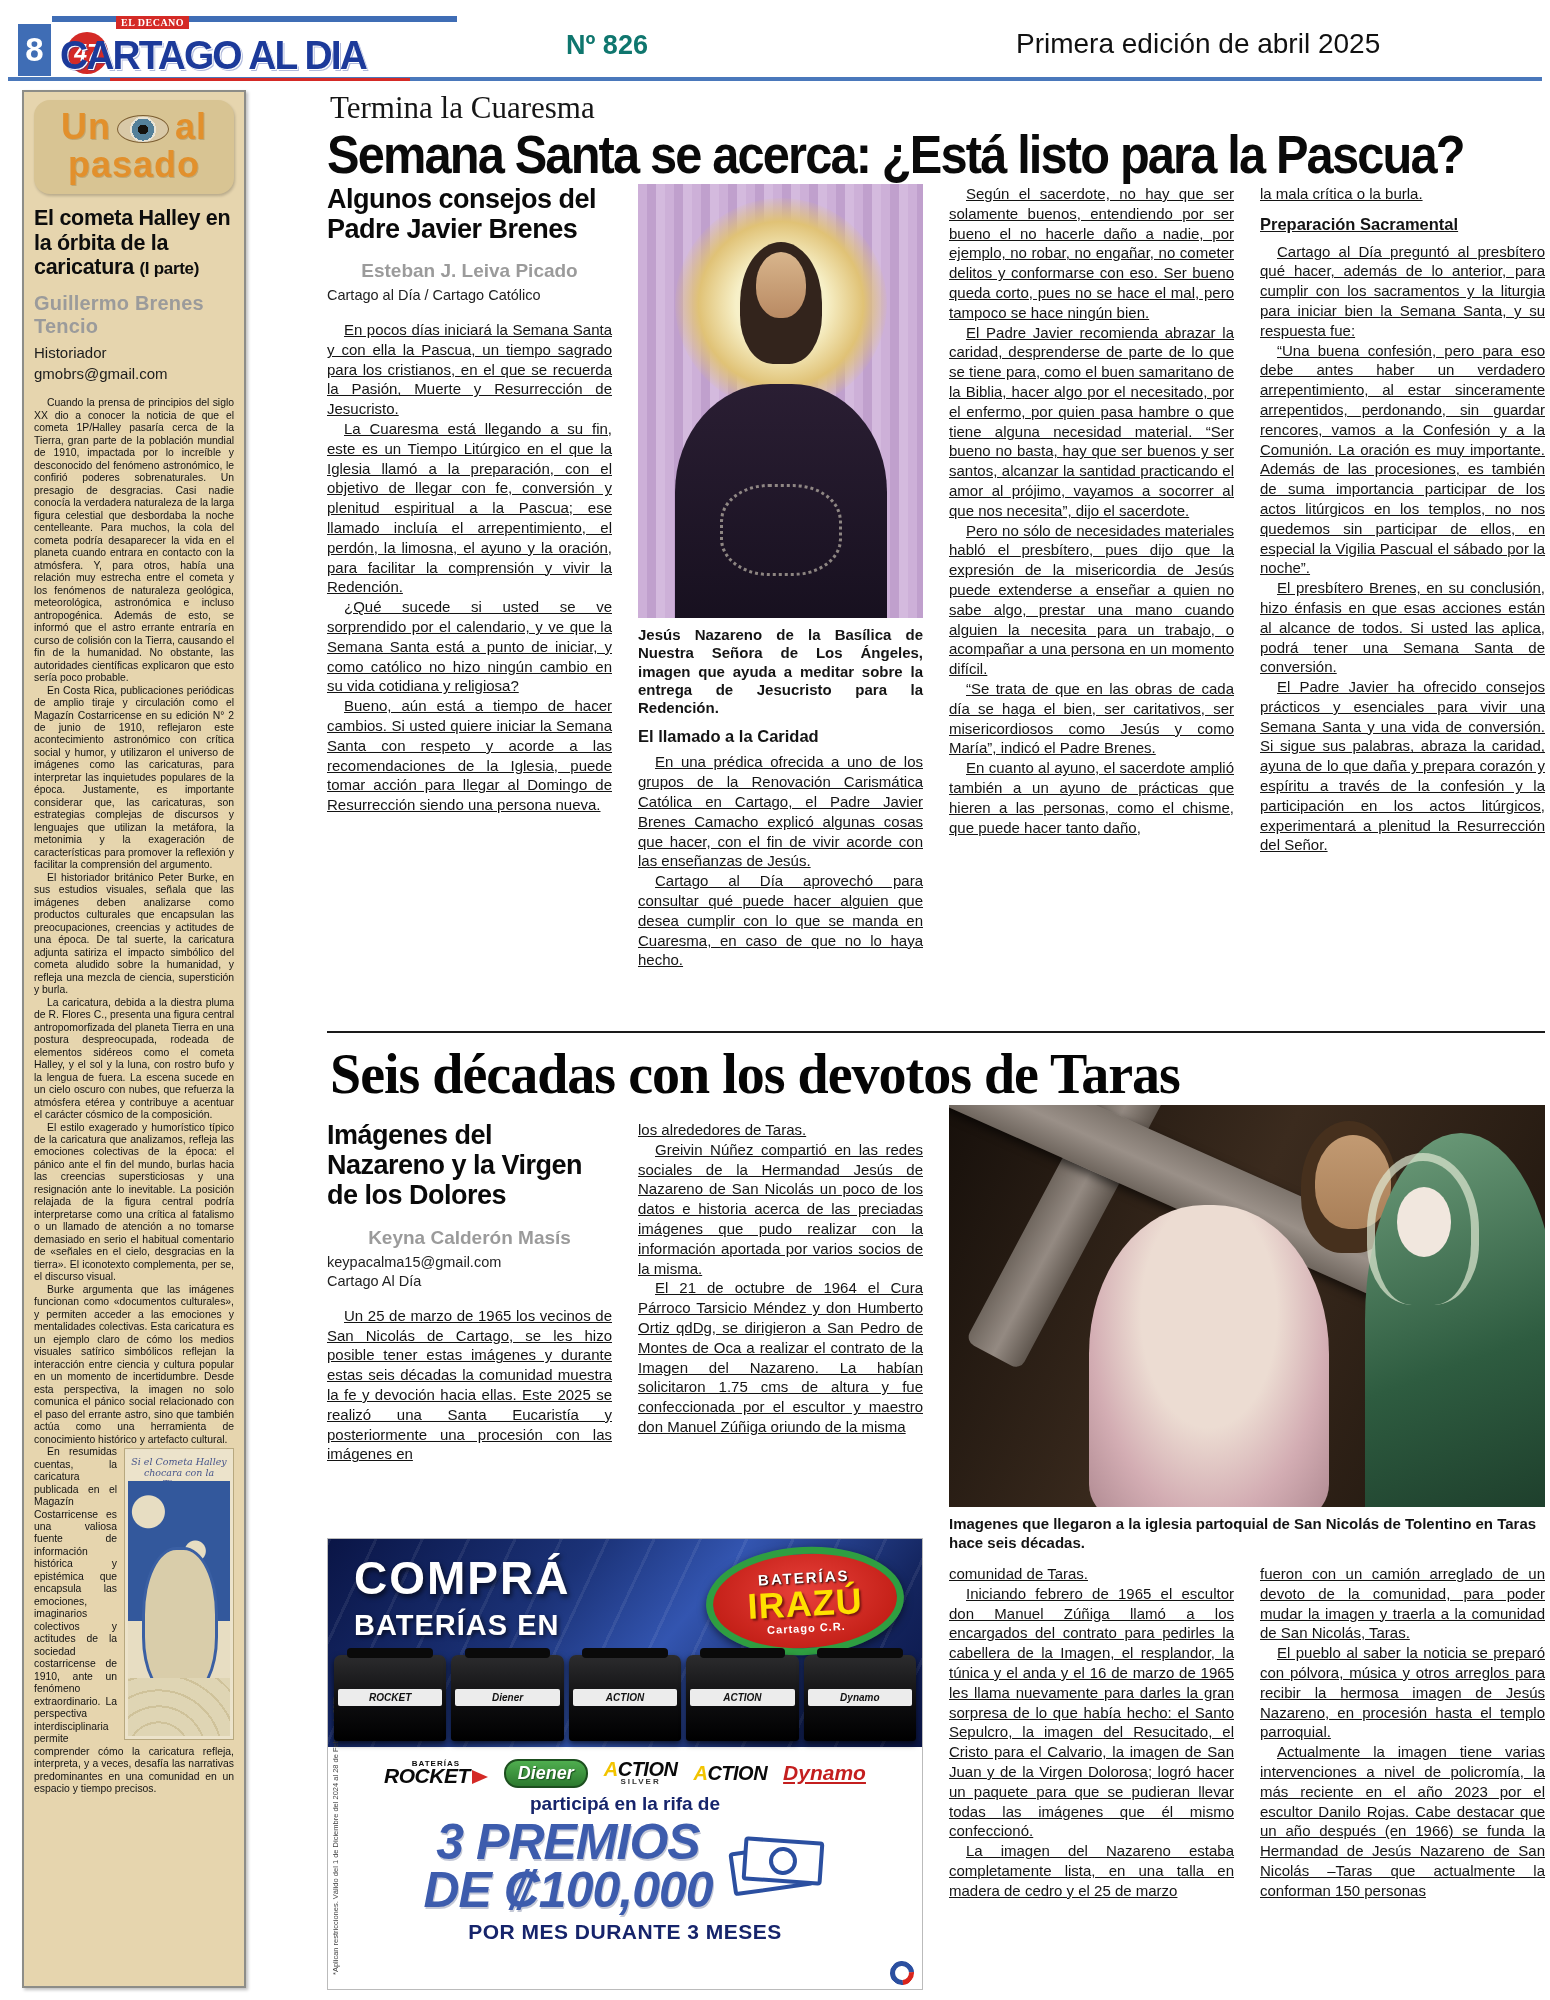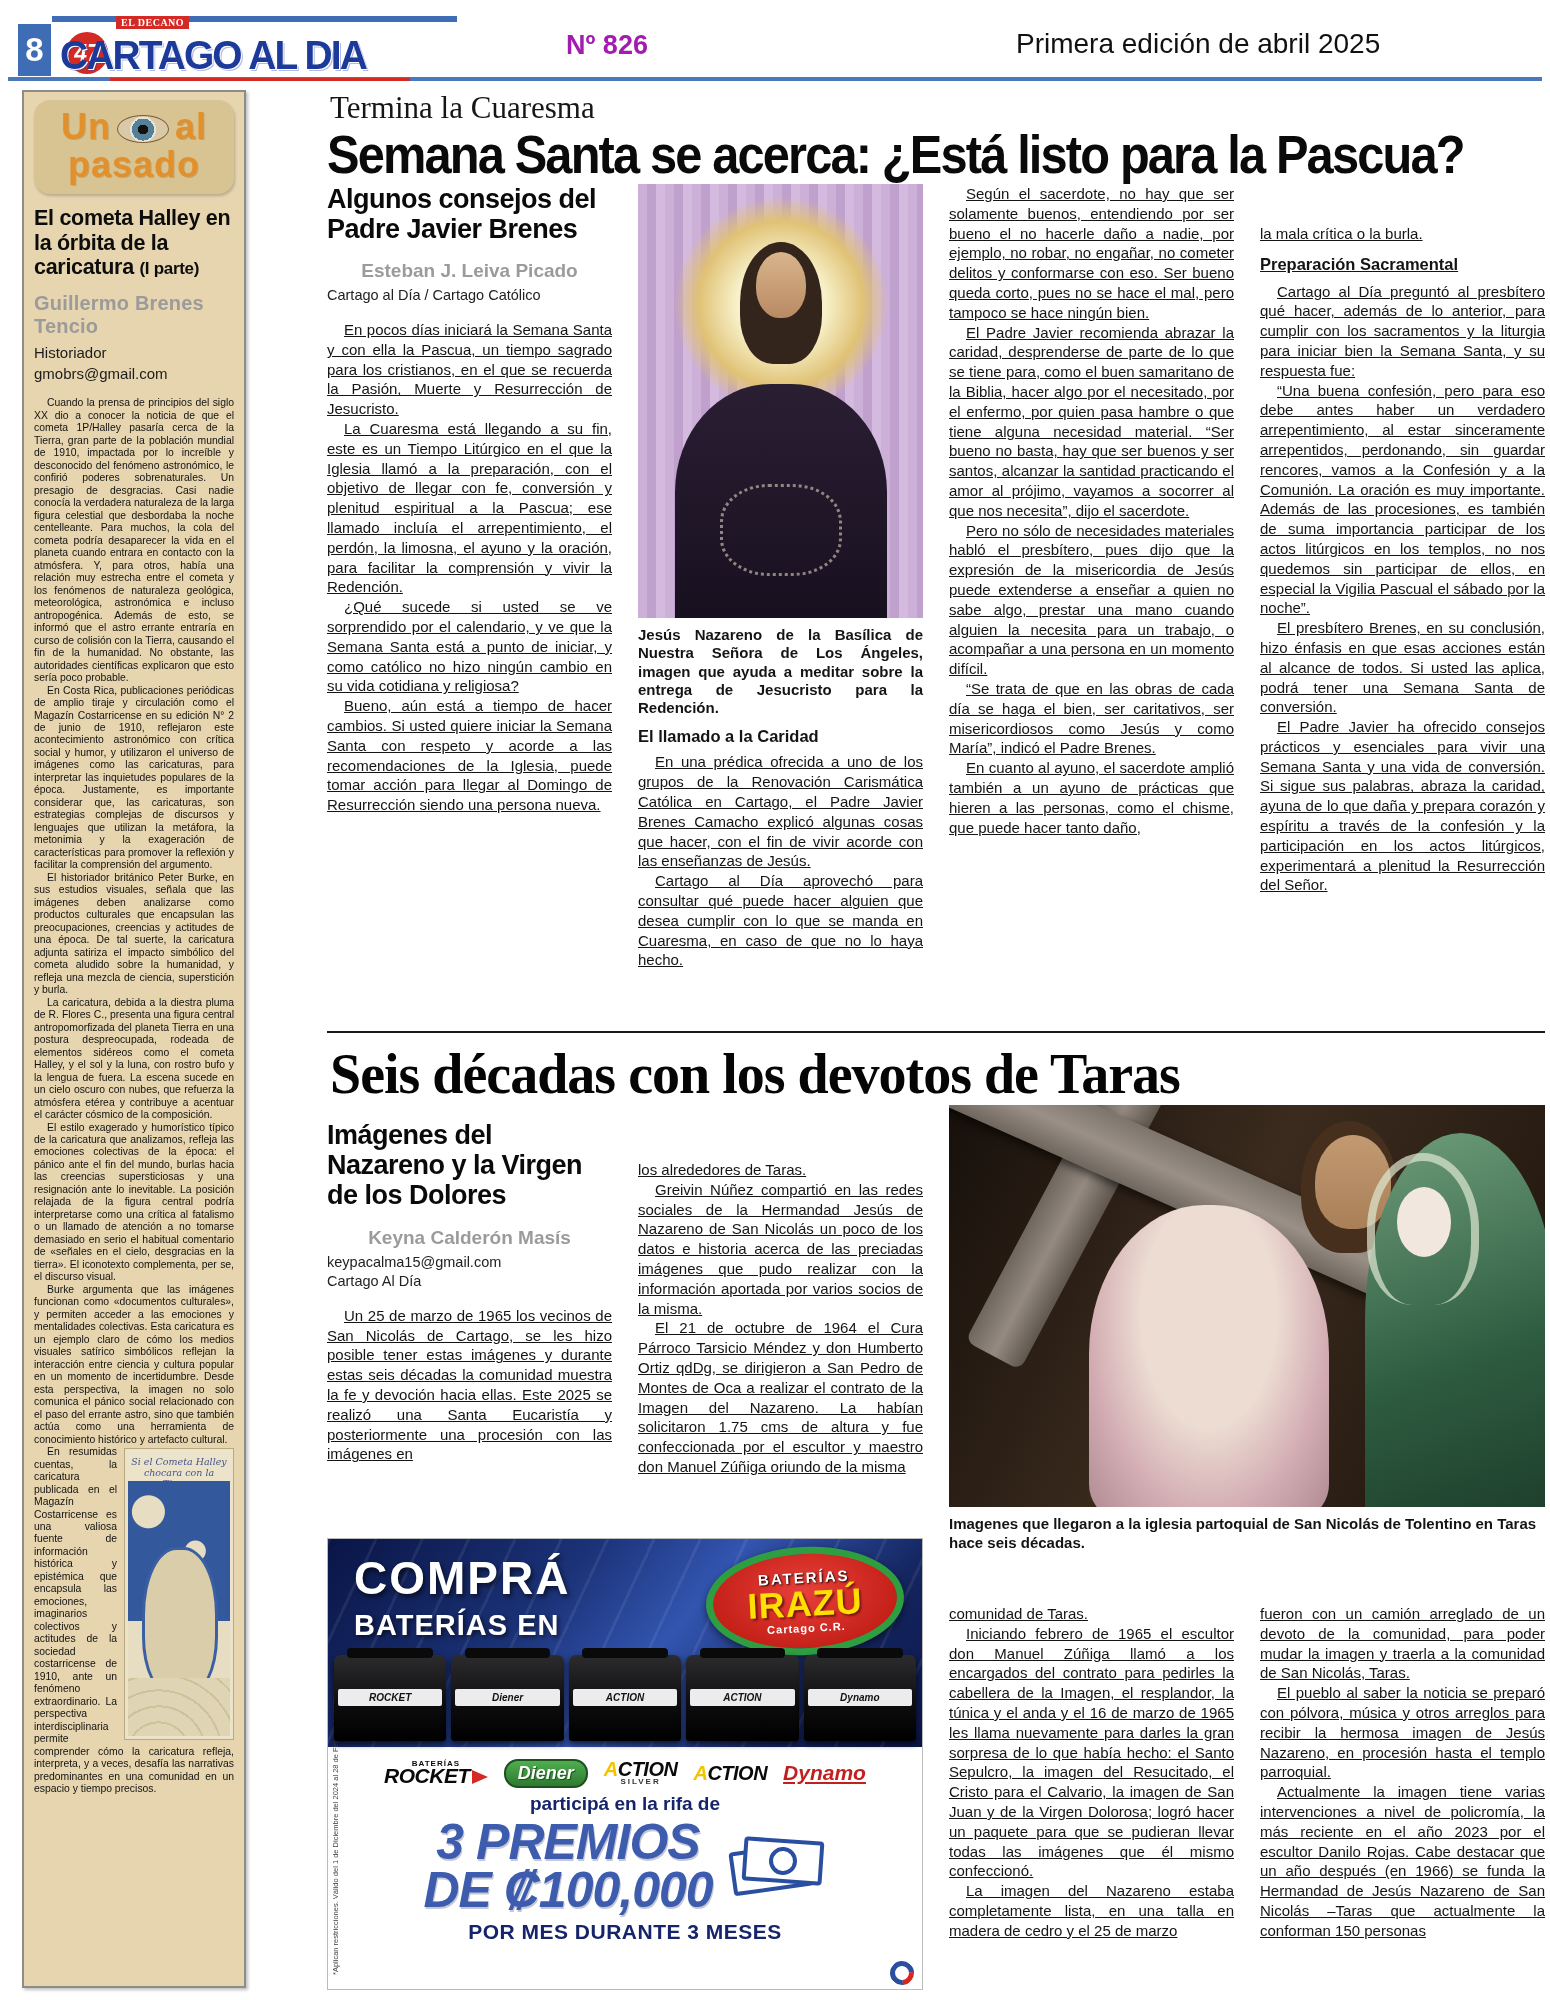--- a/index.html
+++ b/index.html
@@ -13,21 +13,21 @@
   .masthead{position:absolute;left:52px;top:16px;width:405px;height:64px;}
   .masthead-bar{position:absolute;left:0;top:0;width:100%;height:6px;background:#3f6db5;}
   .eldecano{position:absolute;left:64px;top:0;background:#d42a26;color:#fff;font-size:10px;font-weight:bold;
             padding:1px 5px;letter-spacing:.5px;z-index:3;font-family:Liberation Serif, serif;}
   .badge47{position:absolute;left:14px;top:16px;width:42px;height:42px;border-radius:50%;background:#d42a26;color:#fff;
            font-size:23px;font-weight:bold;font-style:italic;display:flex;align-items:center;justify-content:center;z-index:0;}
   .masthead-title{position:absolute;left:8px;top:16px;font-size:41px;font-weight:800;color:#1c3a9a;letter-spacing:-2px;
            z-index:1;transform:scaleX(.95);transform-origin:left;white-space:nowrap;
            text-shadow:1px 1px 0 #fff,2px 2px 0 rgba(28,58,154,.35);}
   .masthead-rule{position:absolute;left:58px;top:62px;width:300px;height:3px;background:#d42a26;z-index:2;}
-  .issue{position:absolute;left:566px;top:30px;font-size:27px;font-weight:bold;color:#a21caf;}
+  .issue{position:absolute;left:566px;top:30px;font-size:27px;font-weight:bold;color:#0f766e;}
   .edition{position:absolute;left:1016px;top:28px;font-size:28px;color:#111;}
   .header-rule{position:absolute;left:8px;top:77px;width:1534px;height:4px;background:#4a78bb;}
 
   
   .sidebar{position:absolute;left:22px;top:90px;width:224px;height:1898px;background:#e6d5ae;border:2px solid #8d8d88;
            padding:6px 10px;overflow:hidden;box-shadow:2px 2px 3px rgba(0,0,0,.25);}
   .sb-head{background:#d8c493;border-radius:16px;margin:2px 0 12px;padding:8px 4px 10px;text-align:center;
            box-shadow:1px 2px 3px rgba(0,0,0,.2);}
   .sb-title{font-size:36px;font-weight:800;color:#e2902c;line-height:1.05;letter-spacing:1px;
             text-shadow:1px 1px 0 rgba(120,80,20,.25);}
@@ -57,21 +57,21 @@
   .kicker{position:absolute;left:330px;top:90px;font-family:"Liberation Serif",serif;font-size:31px;color:#161616;}
   .main-headline{position:absolute;left:327px;top:124px;font-size:53px;font-weight:800;letter-spacing:-2px;
                  white-space:nowrap;transform:scaleX(.92);transform-origin:left;color:#0a0a0a;}
   .cols-main{position:absolute;left:327px;top:184px;width:1218px;display:flex;gap:26px;}
   .col{width:285px;flex:none;}
   .art-subhead{font-size:27px;font-weight:800;letter-spacing:-.5px;line-height:1.12;margin:0 0 16px;color:#0a0a0a;}
   .byline-name{font-size:19px;font-weight:bold;color:#9b9b9b;margin:0 0 4px;text-align:center;}
   .byline-meta{font-size:14.5px;color:#222;line-height:1.35;margin:0 0 14px;}
   .body-text{font-size:15px;line-height:1.32;text-align:justify;hyphens:auto;text-decoration:underline;}
   .body-text p{margin:0;text-indent:17px;}
-  .body-text p.noindent{text-indent:0;margin-top:40px;}
+  .body-text p.noindent{text-indent:0;}
   .sec-head{font-size:16.5px;font-weight:800;margin:10px 0 6px;}
   .img-caption{font-size:15px;font-weight:bold;line-height:1.22;text-align:justify;margin:8px 0 2px;}
 
   .jesus-img{position:relative;width:285px;height:434px;overflow:hidden;
              background:repeating-linear-gradient(90deg,#cdb0d8 0 9px,#c0a0cd 9px 18px,#d4bade 18px 27px);}
   .halo{position:absolute;left:50%;top:14px;transform:translateX(-50%);width:212px;height:212px;border-radius:50%;
         background:radial-gradient(circle,#f7f0c8 0 30%,#e0c276 55%,rgba(224,194,118,0) 72%);}
   .jesus-hair{position:absolute;left:50%;top:58px;transform:translateX(-50%);width:82px;height:122px;background:#33241c;
               border-radius:50% 50% 40% 40%;}
   .jesus-face{position:absolute;left:50%;top:68px;transform:translateX(-50%);width:50px;height:66px;

